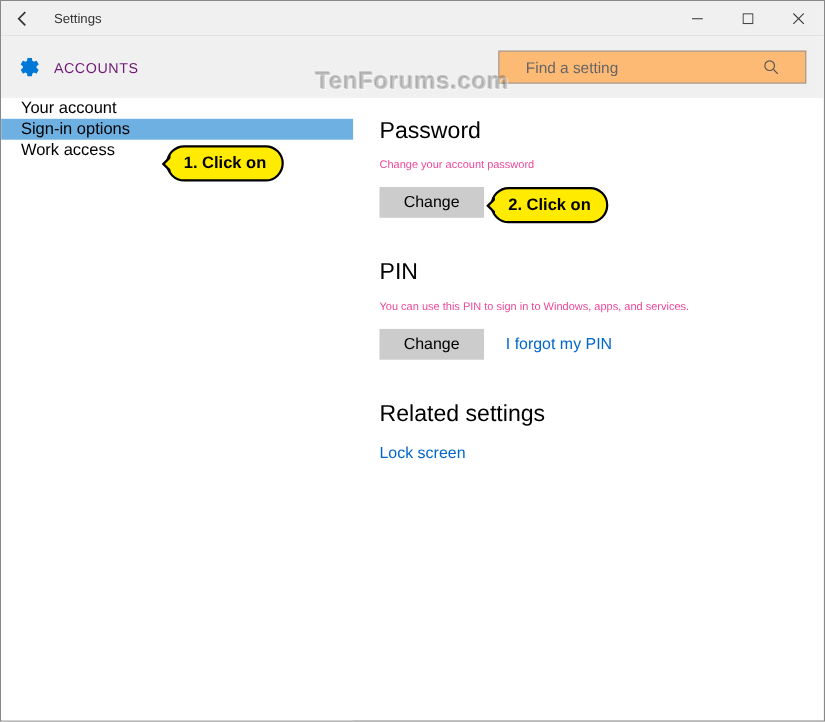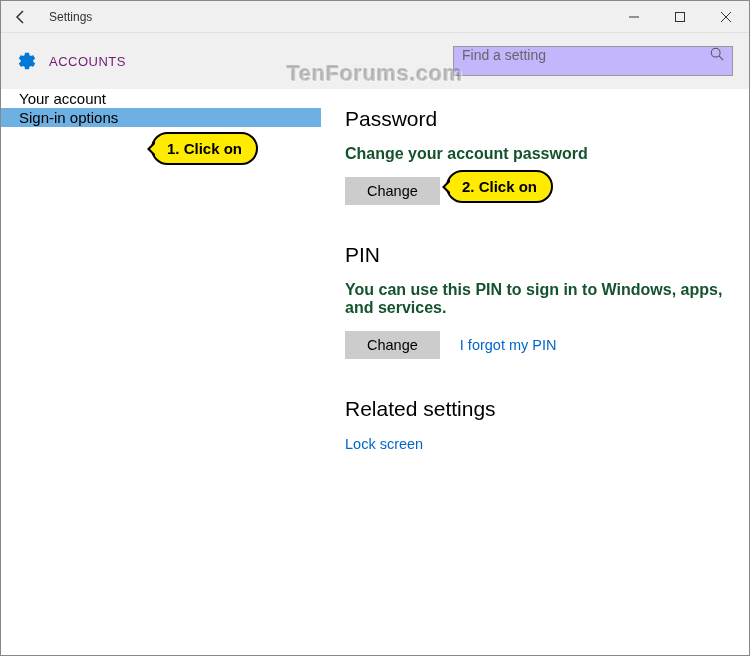--- a/index.html
+++ b/index.html
@@ -8,34 +8,34 @@
     .titlebar { height: 32px; background: #f0f0f0; display: flex; align-items: center; border-bottom: 1px solid #e0e0e0; }
     .back-btn { width: 40px; height: 32px; display: flex; align-items: center; justify-content: center; cursor: pointer; }
     .back-btn svg { width: 16px; height: 16px; }
     .title-text { font-size: 12px; color: #333; margin-left: 8px; }
     .win-controls { margin-left: auto; display: flex; }
     .win-btn { width: 46px; height: 32px; display: flex; align-items: center; justify-content: center; cursor: pointer; font-size: 14px; }
     
     .header { height: 56px; background: #f0f0f0; display: flex; align-items: center; padding: 0 16px; }
     .gear-icon { width: 20px; height: 20px; color: #0078d7; margin-right: 12px; }
     .header-title { font-size: 13px; font-weight: 400; color: #701a75; letter-spacing: 0.5px; }
-    .search-box { margin-left: auto; width: 280px; height: 30px; border: 1px solid #999; background: #c4b5fd; display: flex; align-items: flex-start; padding: 0 8px; }
+    .search-box { margin-left: auto; width: 280px; height: 30px; border: 1px solid #999; background: #fdba74; display: flex; align-items: center; padding: 0 24px; }
     .search-input { flex: 1; border: none; outline: none; font-size: 14px; color: #555; background: transparent; }
     .search-input::placeholder { color: #666; }
     .search-icon { width: 14px; height: 14px; color: #555; }
     
     .content { display: flex; height: calc(100% - 88px); }
     .sidebar { width: 320px; background: #fff; }
     .sidebar-item { padding: 1px 18px; font-size: 15px; color: #000000; cursor: pointer; position: relative; }
     .sidebar-item.active { background: #6db0e1; }
     
     .main { flex: 1; padding: 18px 24px; overflow-y: auto; }
     .section { margin-bottom: 38px; }
     .section-title { font-size: 21px; font-weight: 400; color: #000; margin-bottom: 14px; }
-    .section-desc { font-size: 16px; color: #14532d; margin-bottom: 14px; font-weight: bold; }
+    .section-desc { font-size: 10px; color: #ec4899; margin-bottom: 14px; }
     .btn-row { display: flex; align-items: center; gap: 20px; }
     .action-btn { background: #ccc; border: none; padding: 6px 22px; font-size: 14.5px; color: #000; cursor: pointer; }
     .link { color: #0066cc; font-size: 14.5px; cursor: pointer; }
     
     .callout { position: absolute; background: #ffeb00; border: 2px solid #000; border-radius: 20px; padding: 6px 14px; font-weight: 700; font-size: 15px; color: #000; display: flex; align-items: center; white-space: nowrap; font-family: Arial, sans-serif; }
     .callout.c1 { top: 131px; left: 150px; }
     .callout.c1::before { content: ""; position: absolute; left: -14px; top: 50%; transform: translateY(-50%); border: 8px solid transparent; border-right-color: #000; }
     .callout.c1::after { content: ""; position: absolute; left: -10px; top: 50%; transform: translateY(-50%); border: 7px solid transparent; border-right-color: #ffeb00; }
     .callout.c2 { top: 169px; left: 445px; }
     .callout.c2::before { content: ""; position: absolute; left: -14px; top: 50%; transform: translateY(-50%); border: 8px solid transparent; border-right-color: #000; }
@@ -83,20 +83,21 @@
         <circle cx="6.5" cy="6.5" r="5" stroke="#555" fill="none" stroke-width="1.2"></circle>
         <line x1="10.5" y1="10.5" x2="15" y2="15" stroke="#555" stroke-width="1.2"></line>
       </svg>
   </div>
 </div>
 
 <div class="content">
   <div class="sidebar">
     <div class="sidebar-item">Your account</div>
     <div class="sidebar-item active">Sign-in options</div>
+    <div class="sidebar-item">Work access</div>
   </div>
 
   <div class="main">
     <div class="section">
       <div class="section-title">Password</div>
       <div class="section-desc">Change your account password</div>
       <div class="btn-row">
         <button class="action-btn">Change</button>
       </div>
     </div>

